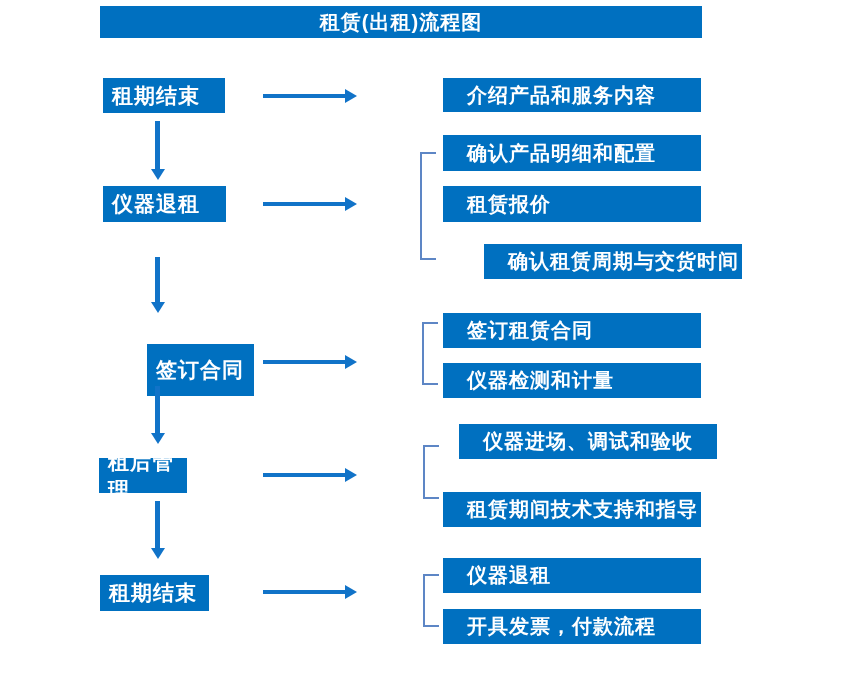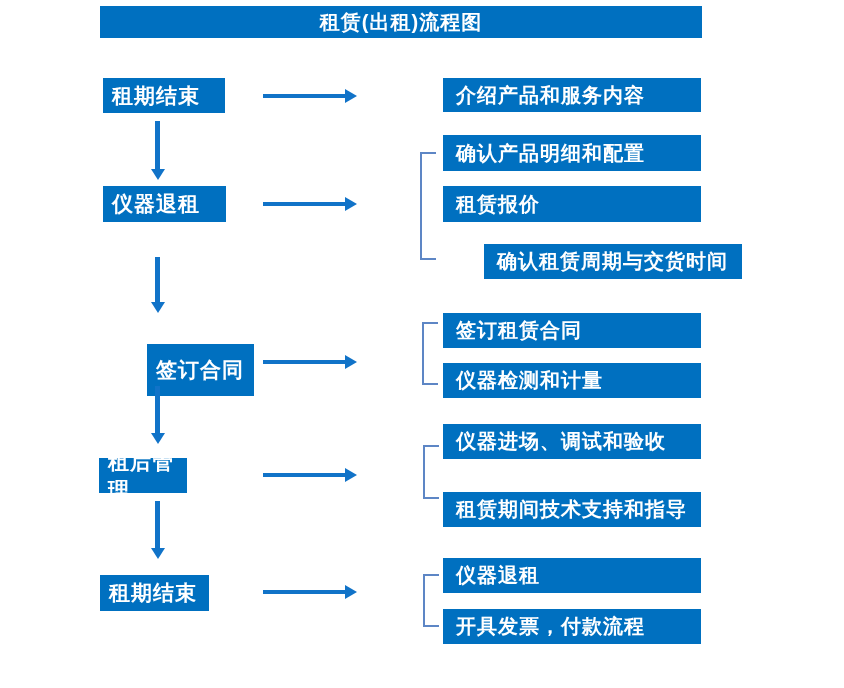--- a/index.html
+++ b/index.html
@@ -22,35 +22,35 @@
     display:flex;
     align-items:center;
   }
   .title-bar{
     left:100px;top:6px;width:602px;height:32px;
     justify-content:center;
     font-size:20px;
     letter-spacing:1px;
   }
   .stage{font-size:21px;padding-left:9px;letter-spacing:1px;}
-  .detail{left:443px;width:258px;font-size:20px;padding-left:13px;letter-spacing:1px;}
+  .detail{left:443px;width:258px;font-size:20px;padding-left:24px;letter-spacing:1px;}
 
   .stage1{left:103px;top:78px;width:122px;height:35px;}
   .stage2{left:103px;top:186px;width:123px;height:36px;}
   .stage3{left:103px;top:344px;width:107px;height:52px;margin-left:44px;}
   .stage4{left:99px;top:458px;width:88px;height:35px;}
   .stage5{left:100px;top:575px;width:109px;height:36px;}
 
   .d1-1{top:78px;height:34px;}
   .d2-1{top:135px;height:36px;}
   .d2-2{top:186px;height:36px;}
   .d2-3{top:244px;height:35px;margin-left:41px;}
   .d3-1{top:313px;height:35px;}
   .d3-2{top:363px;height:35px;}
-  .d4-1{top:424px;height:35px;}
+  .d4-1{top:424px;height:35px;margin-left:16px;}
   .d4-2{top:492px;height:35px;}
   .d5-1{top:558px;height:35px;}
   .d5-2{top:609px;height:35px;}
 
   
   .harrow{
     position:absolute;
     left:263px;width:82px;height:4px;
     background:var(--arrow-blue);
   }

